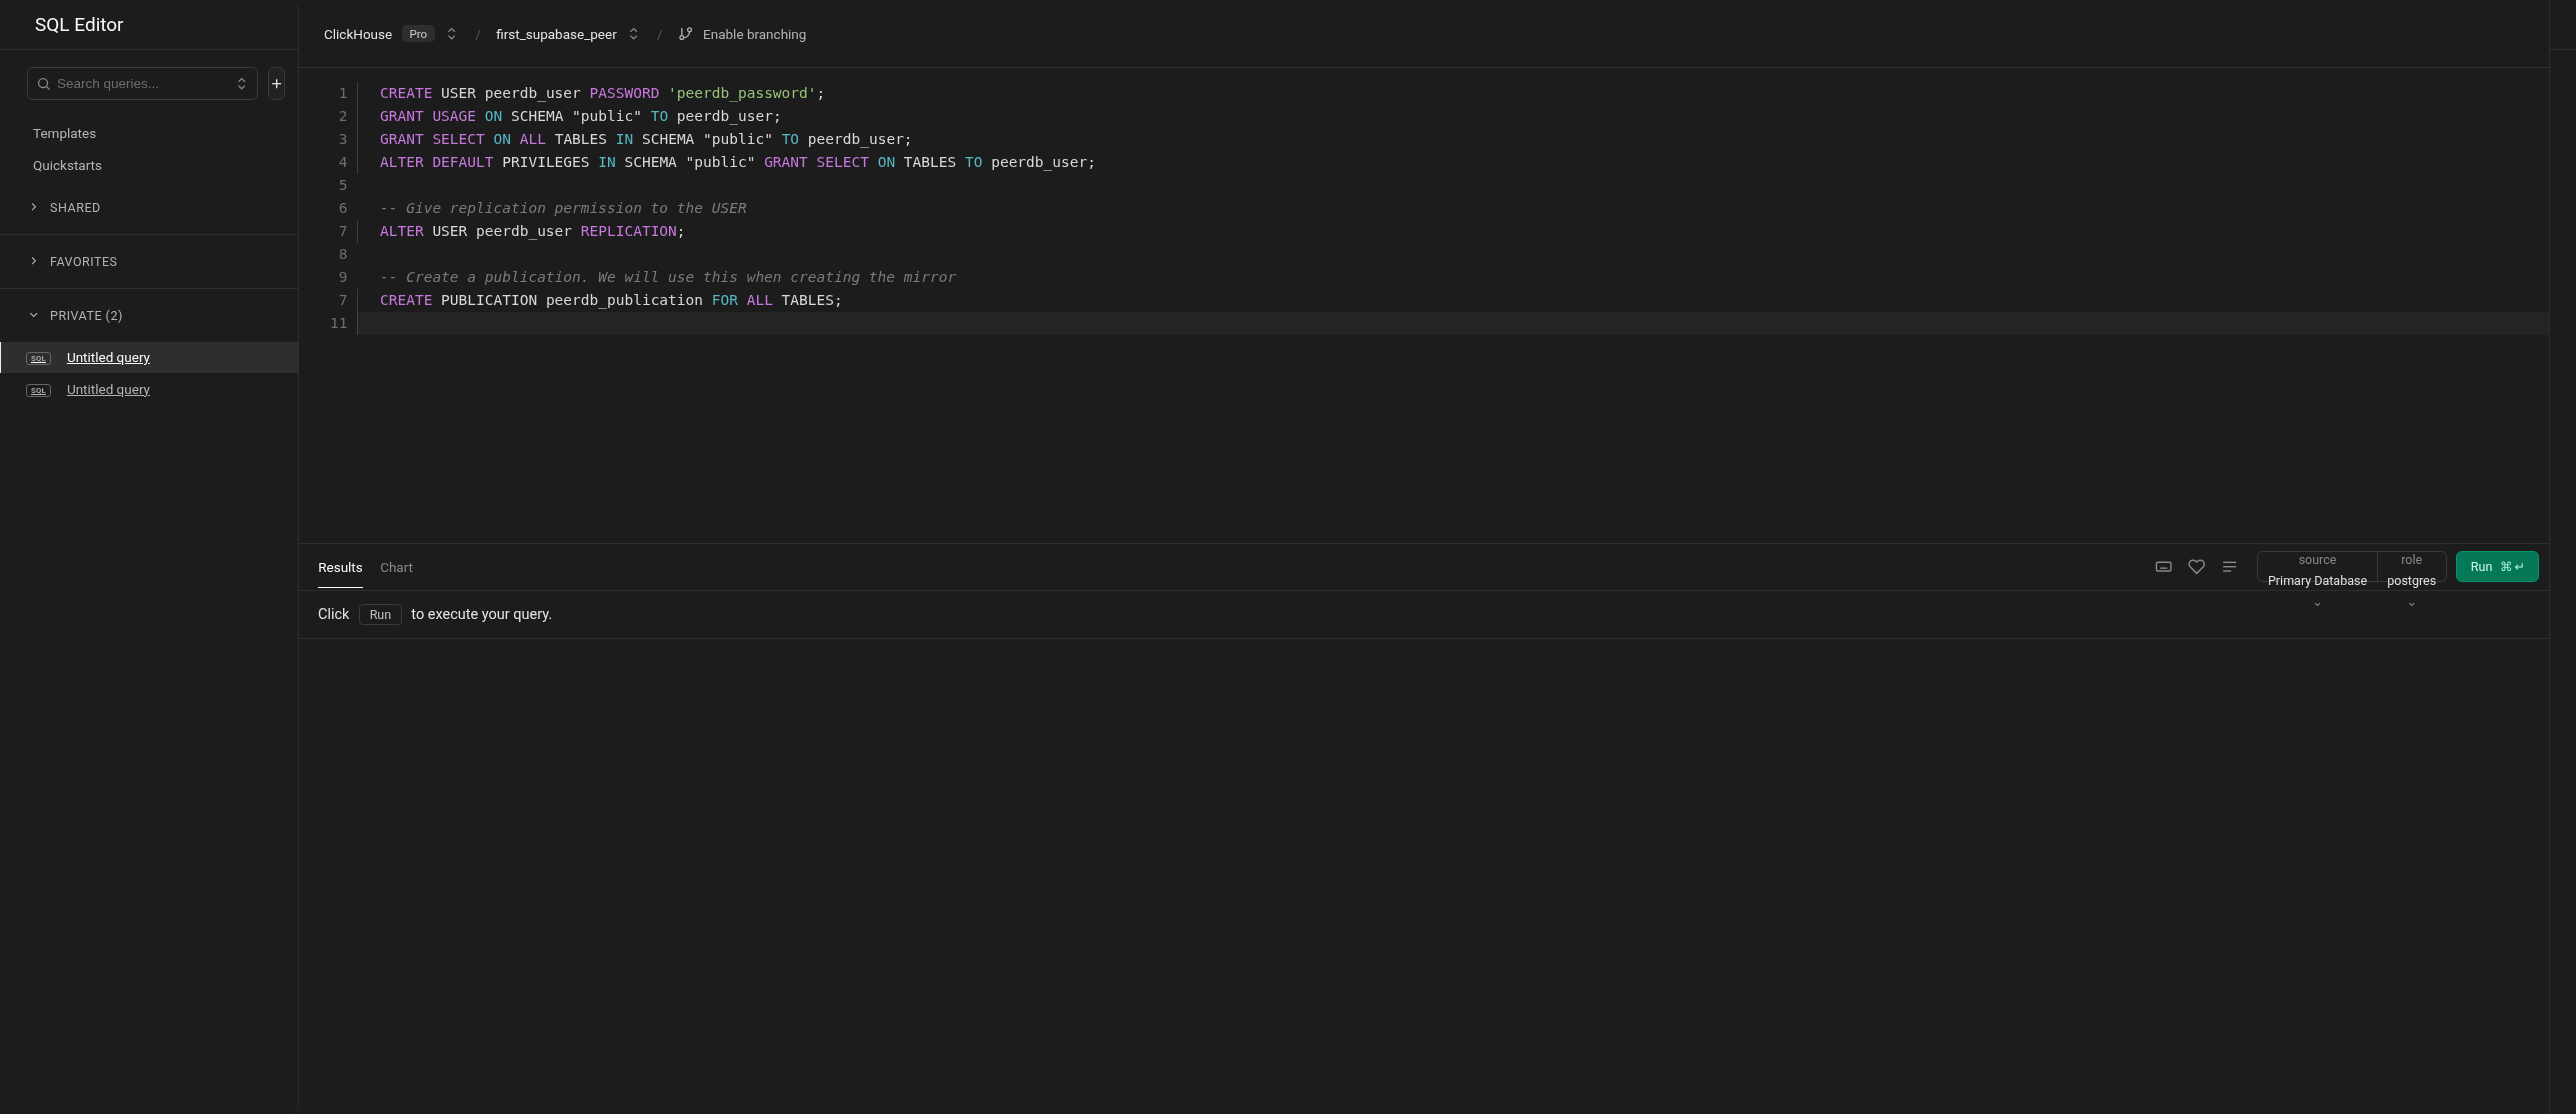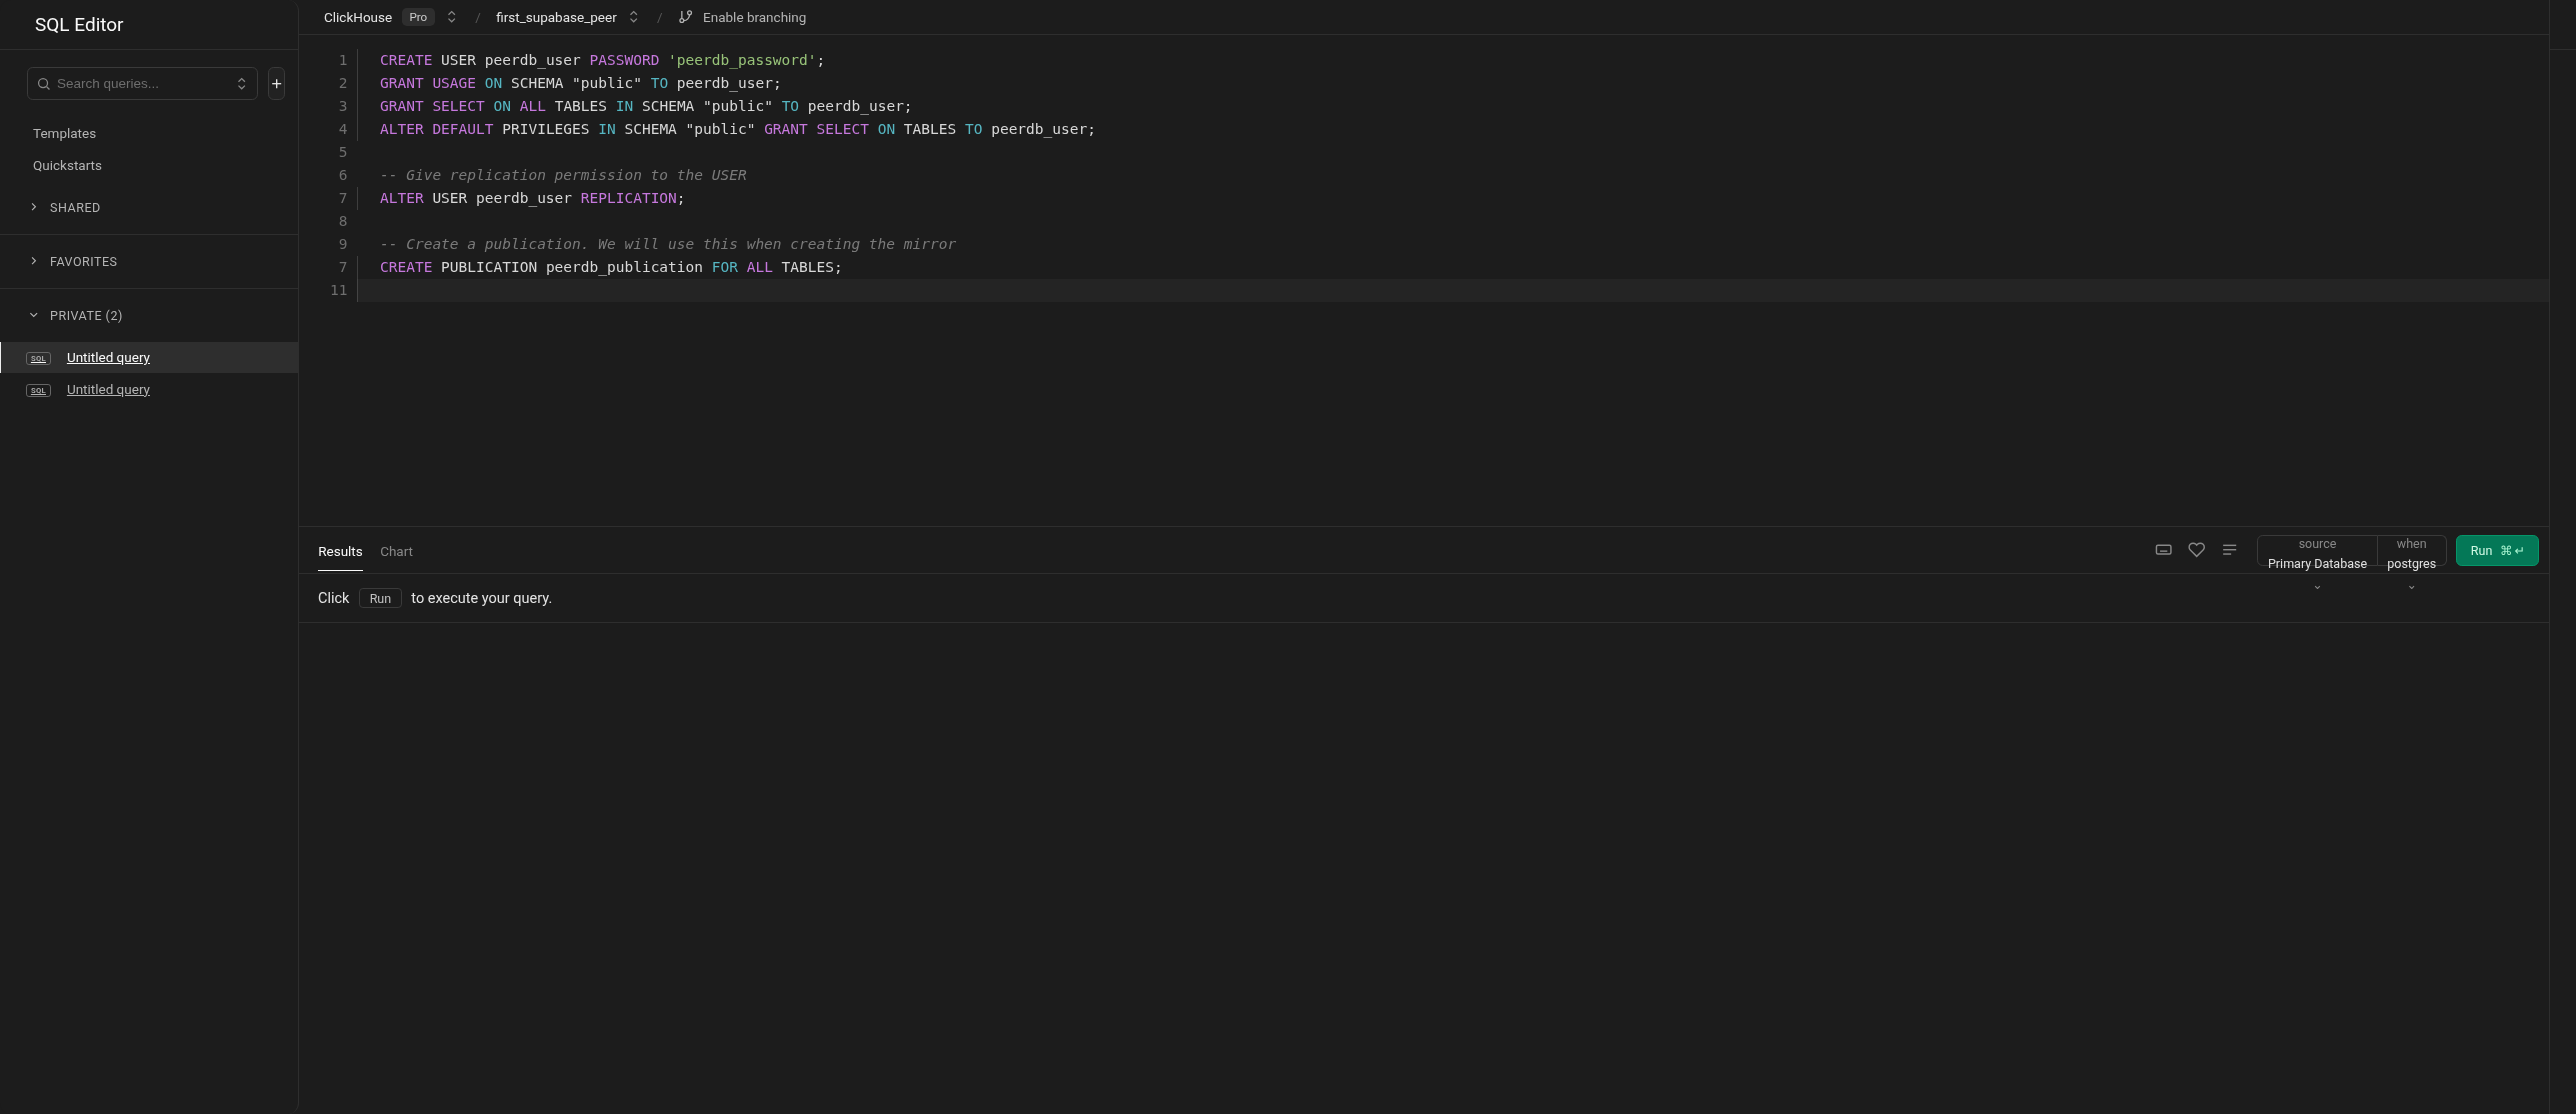--- a/index.html
+++ b/index.html
@@ -115,21 +115,21 @@
   color:#aaa;
   letter-spacing:0.3px;
 }
 .main {
   flex:1;
   display:flex;
   flex-direction:column;
   min-width:0;
 }
 .topbar {
-  height:35px;
+  height:68px;
   border-bottom:1px solid #2e2e2e;
   display:flex;
   align-items:center;
   padding: 0 25px;
   gap: 13.5px;
   color:#b4b4b4;
 }
 .crumb { display:flex; align-items:center; gap:9.6px; color:#e4e4e4;}
 .crumb .sep { color:#555; padding:0 5.8px;}
 .pro-badge {
@@ -399,21 +399,21 @@
         </svg>
     </div>
 
     <div class="selector-group">
       <div class="selector">
         <span class="lab">source</span>
         <span class="val">Primary Database</span>
         <span class="chv">⌄</span>
       </div>
       <div class="selector">
-        <span class="lab">when</span>
+        <span class="lab">role</span>
         <span class="val">postgres</span>
         <span class="chv">⌄</span>
       </div>
     </div>
 
     <div class="run-btn">
       <span>Run</span>
       <span class="kb">
         <span>⌘</span>
         <span>↵</span>

